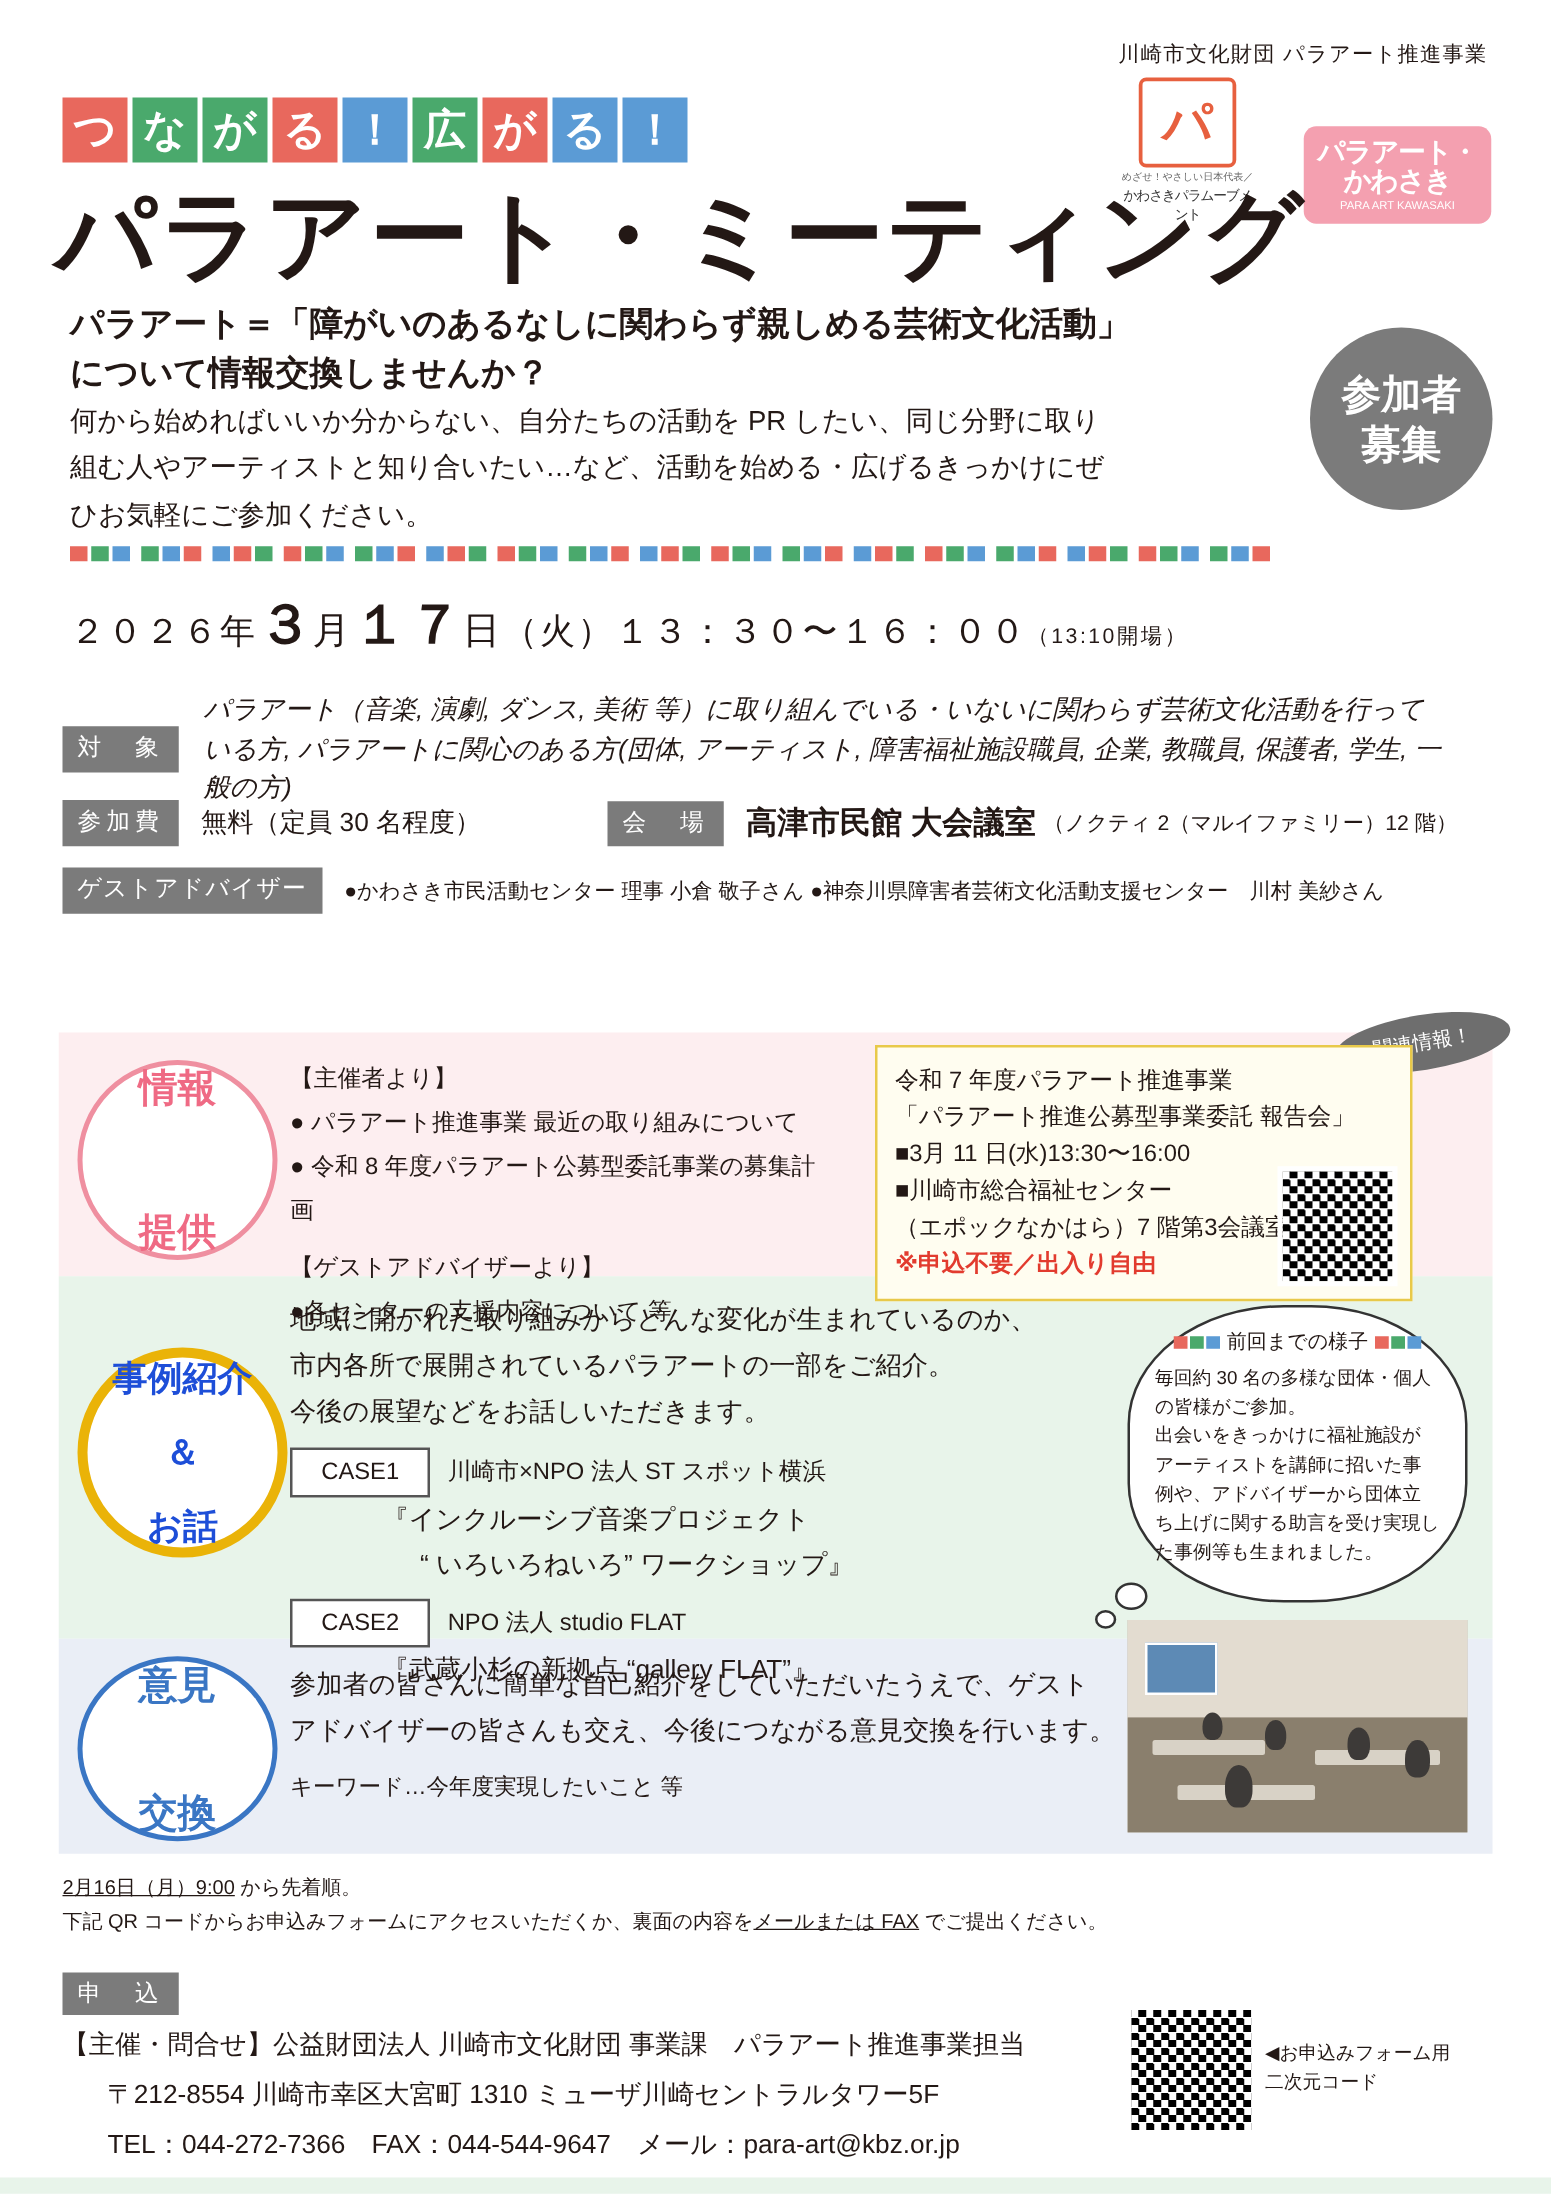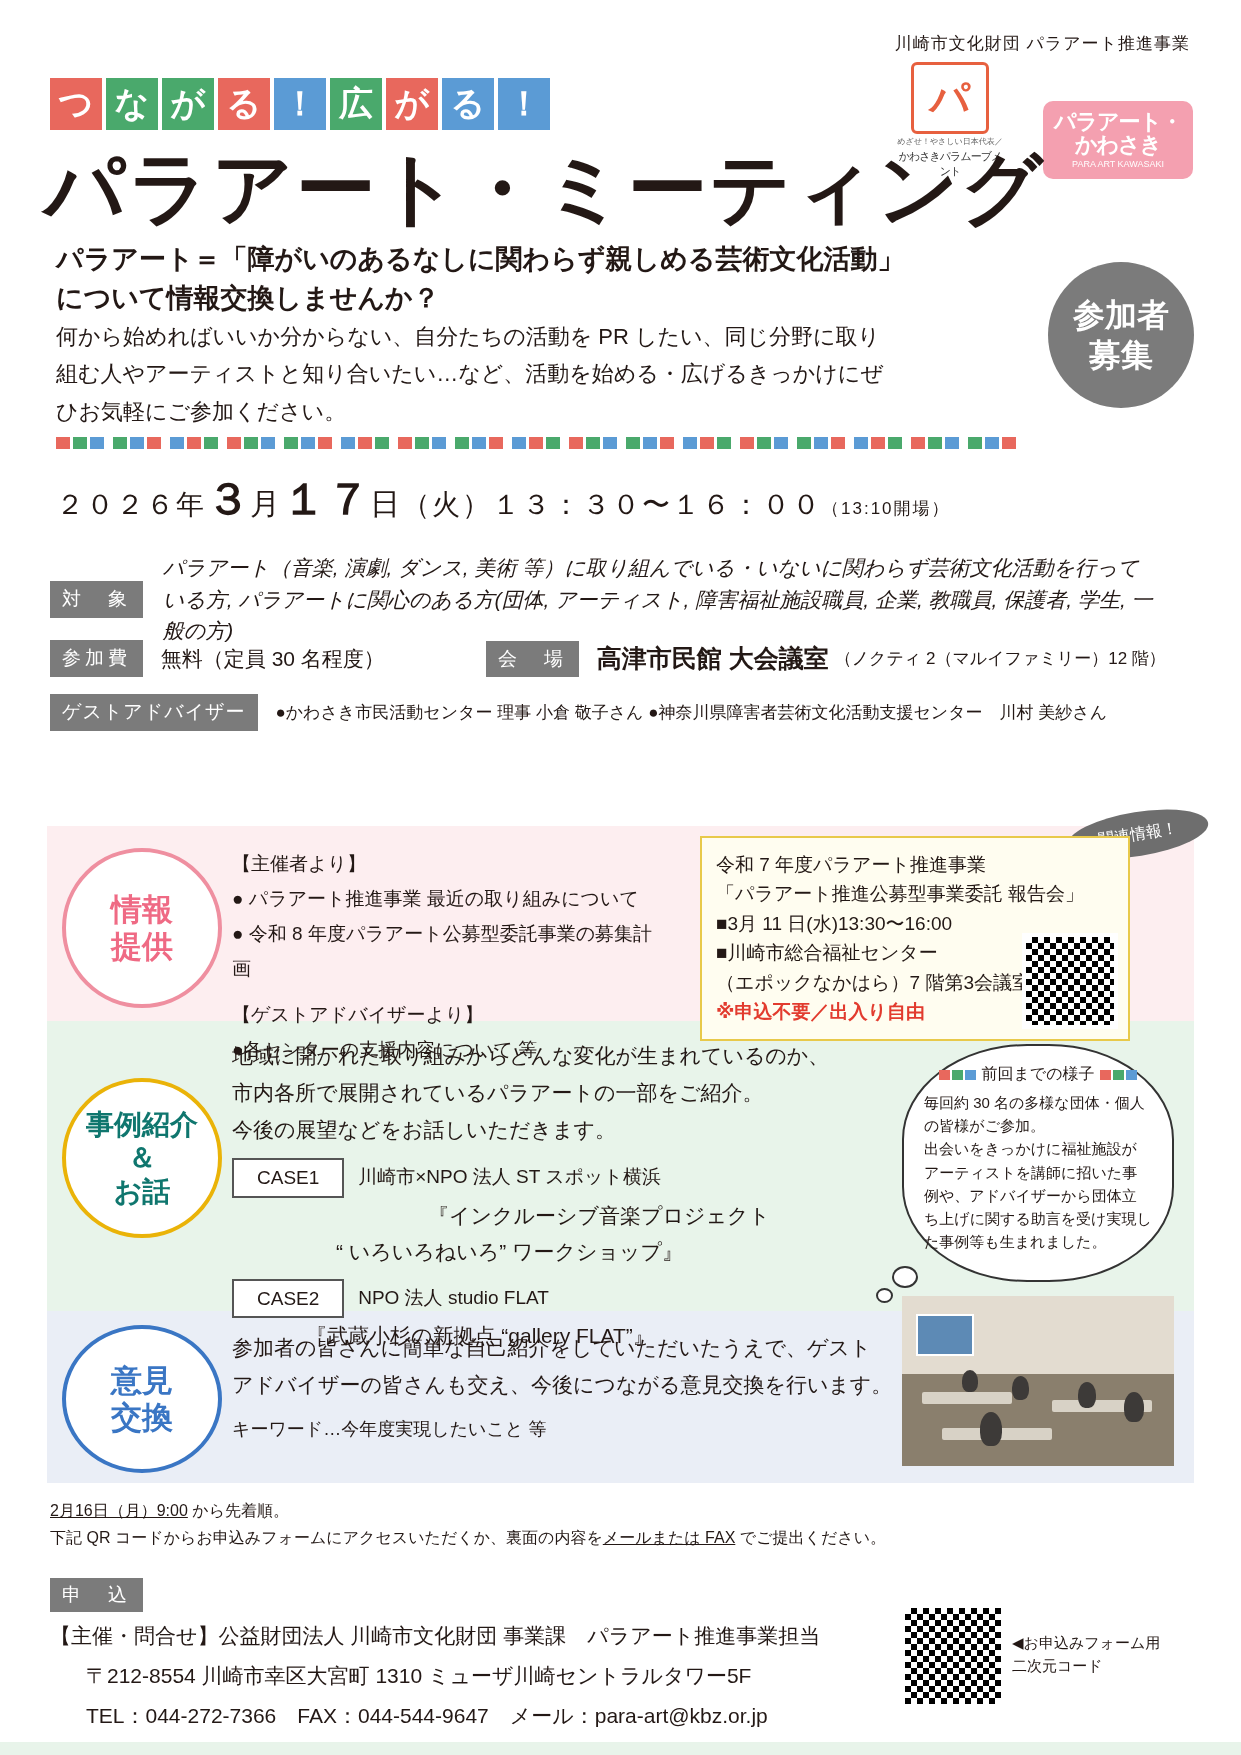--- a/index.html
+++ b/index.html
@@ -69,30 +69,30 @@
     display:inline-block;background:#7b7b7b;color:#fff;font-size:19px;
     padding:4px 12px;letter-spacing:4px;vertical-align:middle;
   }
   .row{position:absolute;font-size:21px;line-height:1.5;}
   .row .txt{display:inline-block;vertical-align:middle;}
   .smallj{font-size:17px;}
 
   
   .block{position:absolute;}
   .circle{
-    border-radius:50%;display:flex;flex-direction:column;align-items:center;justify-content:center;
+    border-radius:50%;display:flex;flex-direction:column;align-items:center;justify-content:space-between;
     font-weight:bold;line-height:1.2;background:#fff;
   }
 
   .box-info{left:47px;top:826px;width:1147px;height:195px;background:#fdeef0;}
   .box-case{left:47px;top:1021px;width:1147px;height:290px;background:#e8f4ea;}
   .box-opin{left:47px;top:1311px;width:1147px;height:172px;background:#eaeef6;}
 
   .c-info{left:62px;top:848px;width:152px;height:152px;border:4px solid #ef8fa0;color:#ef6a84;font-size:31px;}
-  .c-case{left:62px;top:1078px;width:152px;height:152px;border:4px solid #eab308;color:#0f766e;font-size:28px;}
+  .c-case{left:62px;top:1078px;width:152px;height:152px;border:8px solid #eab308;color:#1d4ed8;font-size:28px;}
   .c-opin{left:62px;top:1325px;width:152px;height:140px;border:4px solid #3a76c4;color:#3a76c4;font-size:31px;}
 
   .info-text{left:232px;top:846px;width:430px;font-size:19px;line-height:1.85;}
   .case-text{left:232px;top:1038px;width:660px;font-size:21px;line-height:1.75;}
   .opin-text{left:232px;top:1330px;width:700px;font-size:21px;line-height:1.75;}
 
   .case-tag{
     display:inline-block;border:2px solid #555;padding:1px 23px;font-size:19px;margin-right:8px;
     vertical-align:middle;background:#fff;
   }
@@ -335,21 +335,21 @@
     <div>＆</div>
     <div>お話</div>
   </div>
   <div class="block case-text">
     <div>地域に開かれた取り組みからどんな変化が生まれているのか、</div>
     <div>市内各所で展開されているパラアートの一部をご紹介。</div>
     <div>今後の展望などをお話しいただきます。</div>
     <div style="margin-top:10px;">
       <span class="case-tag">CASE1</span>
       <span style="font-size:19px;">川崎市×NPO 法人 ST スポット横浜</span>
-      <div style="margin-left:74px;text-align:center;">『インクルーシブ音楽プロジェクト</div>
+      <div style="margin-left:74px;">『インクルーシブ音楽プロジェクト</div>
       <div style="margin-left:104px;">“ いろいろねいろ” ワークショップ』</div>
     </div>
     <div style="margin-top:8px;">
       <span class="case-tag">CASE2</span>
       <span style="font-size:19px;">NPO 法人 studio FLAT</span>
       <div style="margin-left:74px;">『武蔵小杉の新拠点 “gallery FLAT”』</div>
     </div>
   </div>
 
   <div class="bubble">

